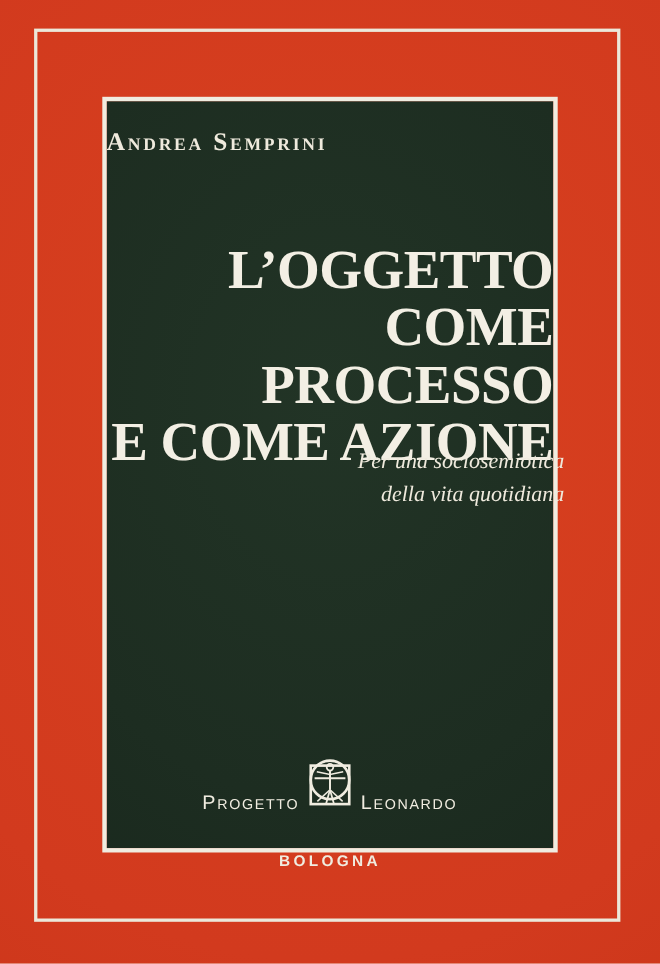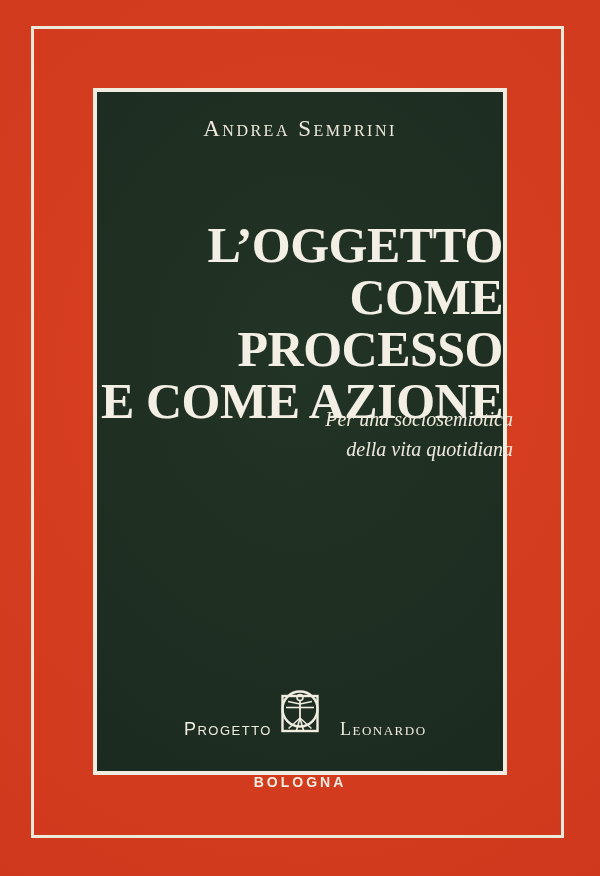--- a/index.html
+++ b/index.html
@@ -25,24 +25,23 @@
     position: absolute;
     left: 93px; top: 88px;
     width: 414px; height: 687px;
     box-sizing: border-box;
     border: 4px solid #f0ece0;
     background: radial-gradient(120% 90% at 50% 40%, #223426 0%, #1d2d21 60%, #18271c 100%);
   }
   .author {
     position: absolute;
     top: 22px; left: 0; width: 100%;
-    text-align: center;
     color: #efeadd;
     font-variant: small-caps;
-    font-weight: 400;
+    font-weight: 700;
     font-size: 23px;
     letter-spacing: 2.5px;
     line-height: 30px;
   }
   .title {
     position: absolute;
     top: 127px; left: 0; width: 100%;
     text-align: right;
     color: #f3efe4;
     font-weight: bold;
@@ -75,21 +74,21 @@
     position: absolute;
     top: 33px;
     font-family: "Liberation Sans", sans-serif;
     font-variant: small-caps;
     font-weight: 500;
     font-size: 18px;
     letter-spacing: 1.5px;
     white-space: nowrap;
   }
   .pub-left  { right: 50%; margin-right: 28px; margin-left: 24px; }
-  .pub-right { left: 50%;  margin-left: 40px; font-family: Liberation Serif, serif; }
+  .pub-right { left: 50%;  margin-left: 28px; }
   .pub-city {
     position: absolute;
     top: 56px; left: 0; width: 100%;
     text-align: center;
     font-family: "Liberation Sans", sans-serif;
     font-weight: bold;
     font-size: 14px;
     letter-spacing: 3px;
     margin-top: 32px;
   }

